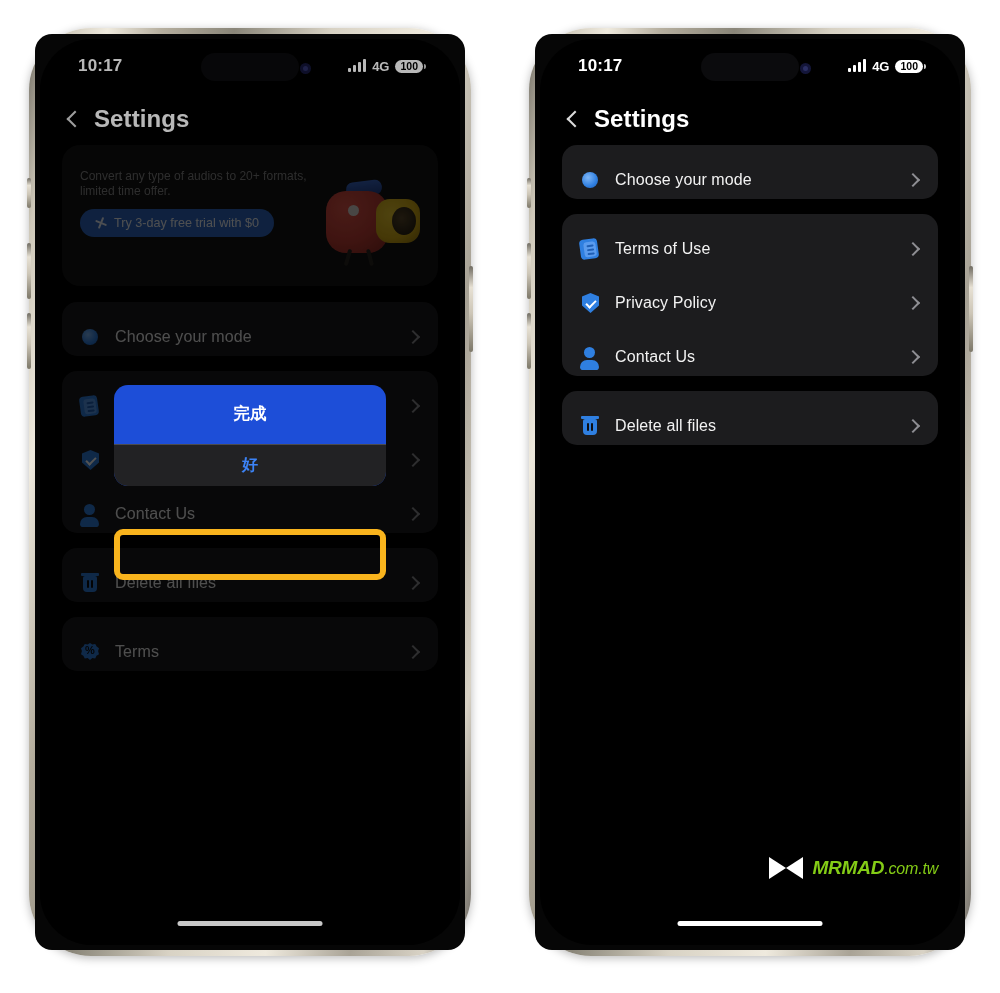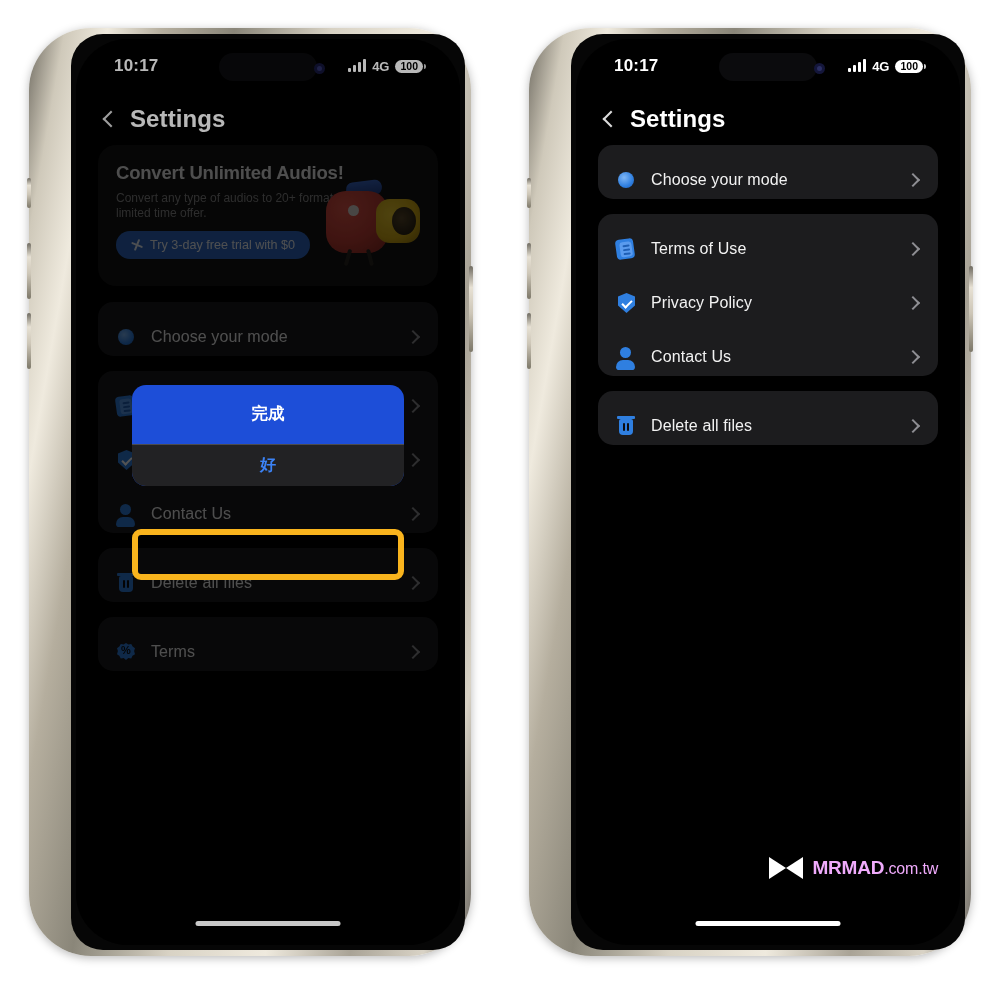--- a/index.html
+++ b/index.html
@@ -24,23 +24,22 @@
     border-radius: 62px;
     background: linear-gradient(100deg,#6e6a60 0%, #cfc9ba 6%, #efeade 13%, #b5ae9e 22%, #8a8679 34%, #d8d2c4 50%, #efeade 66%, #a9a396 80%, #d9d3c6 92%, #6b6760 100%);
     box-shadow: 0 2px 10px rgba(0,0,0,.28);
   }
   .phone.left  { left: 29px; }
   .phone.right { left: 529px; }
 
   .phone-inner {
     position: absolute;
     left: 6px; top: 6px; right: 6px; bottom: 6px;
-    border-radius: 32px;
+    border-radius: 17px;
     background: #060606;
-    margin-left: 36px;
   }
   .screen {
     position: absolute;
     left: 5px; top: 5px; right: 5px; bottom: 5px;
     border-radius: 52px;
     background: #000000;
     overflow: hidden;
   }
   
   .screen.dimmed .screen-content { opacity: .45; }
@@ -438,21 +437,21 @@
   .wm-logo::before, .wm-logo::after {
     content:"";
     position:absolute;
     top: 0;
     width: 0; height: 0;
     border-top: 11px solid transparent;
     border-bottom: 11px solid transparent;
   }
   .wm-logo::before { left: 0;  border-left: 17px solid #ffffff; }
   .wm-logo::after  { right: 0; border-right: 17px solid #ffffff; }
-  .wm-text { color:#f0abfc; font-size: 19px; font-weight: bold; letter-spacing:-.2px; }
+  .wm-text { color:#84cc16; font-size: 19px; font-weight: bold; letter-spacing:-.2px;font-style:italic; }
   .wm-text span { font-size: 16px; font-weight: normal; }
 </style>
 </head>
 <body>
 
 <div class="phone left">
   <div class="btn-side btn-left-a"></div>
   <div class="btn-side btn-left-b"></div>
   <div class="btn-side btn-left-c"></div>
   <div class="btn-side btn-right-p"></div>
@@ -481,21 +480,20 @@
       </div>
 
       <div class="navbar">
         <div class="back-chevron"></div>
         <div class="nav-title">Settings</div>
       </div>
 
       <div class="screen-content">
 
         <div class="promo-card">
-          <div class="promo-title">Convert Unlimited Audios!</div>
           <div class="promo-sub">Convert any type of audios to 20+ formats, limited time offer.</div>
           <div class="promo-btn">
             <span class="spark"></span>
             <span>Try 3-day free trial with $0</span>
           </div>
           <div class="mascot">
             <div class="m-top"></div>
             <div class="m-body"></div>
             <div class="m-dot"></div>
             <div class="m-lens"></div>

